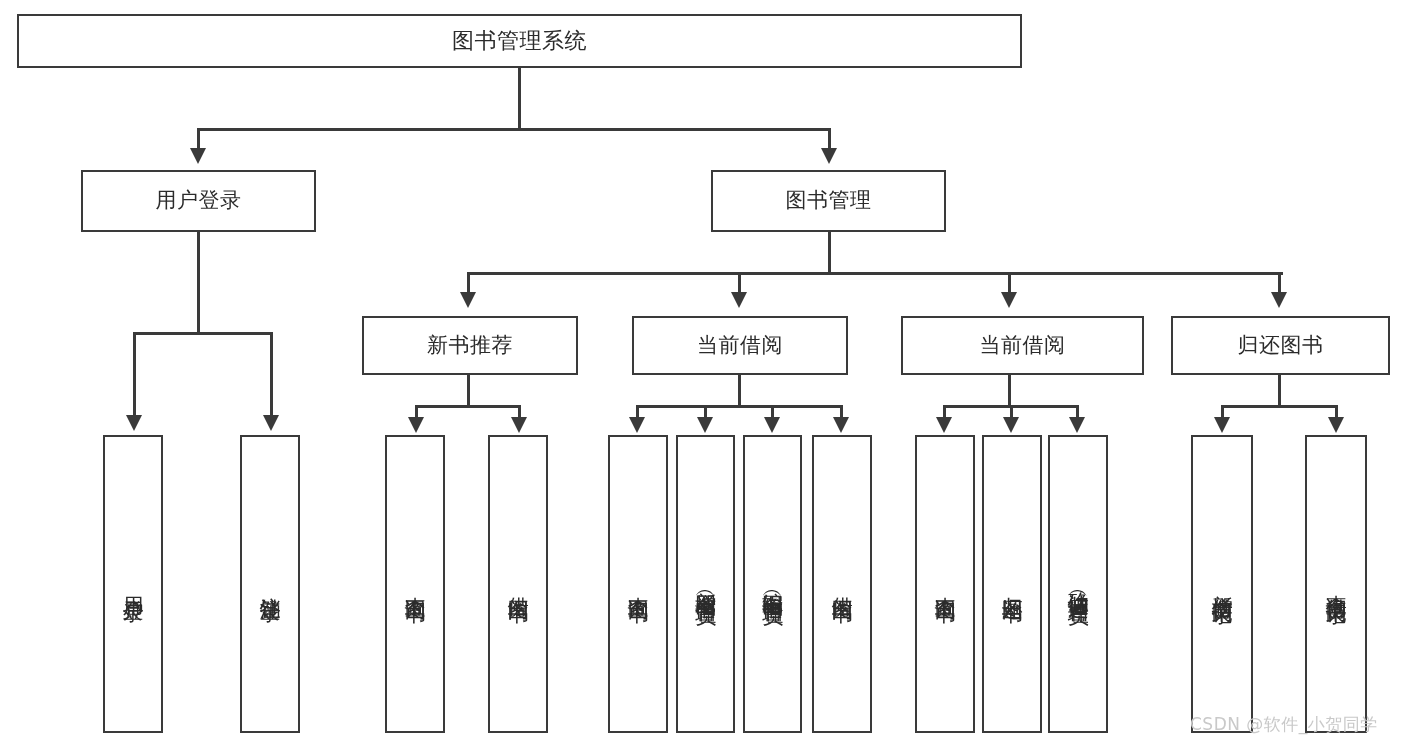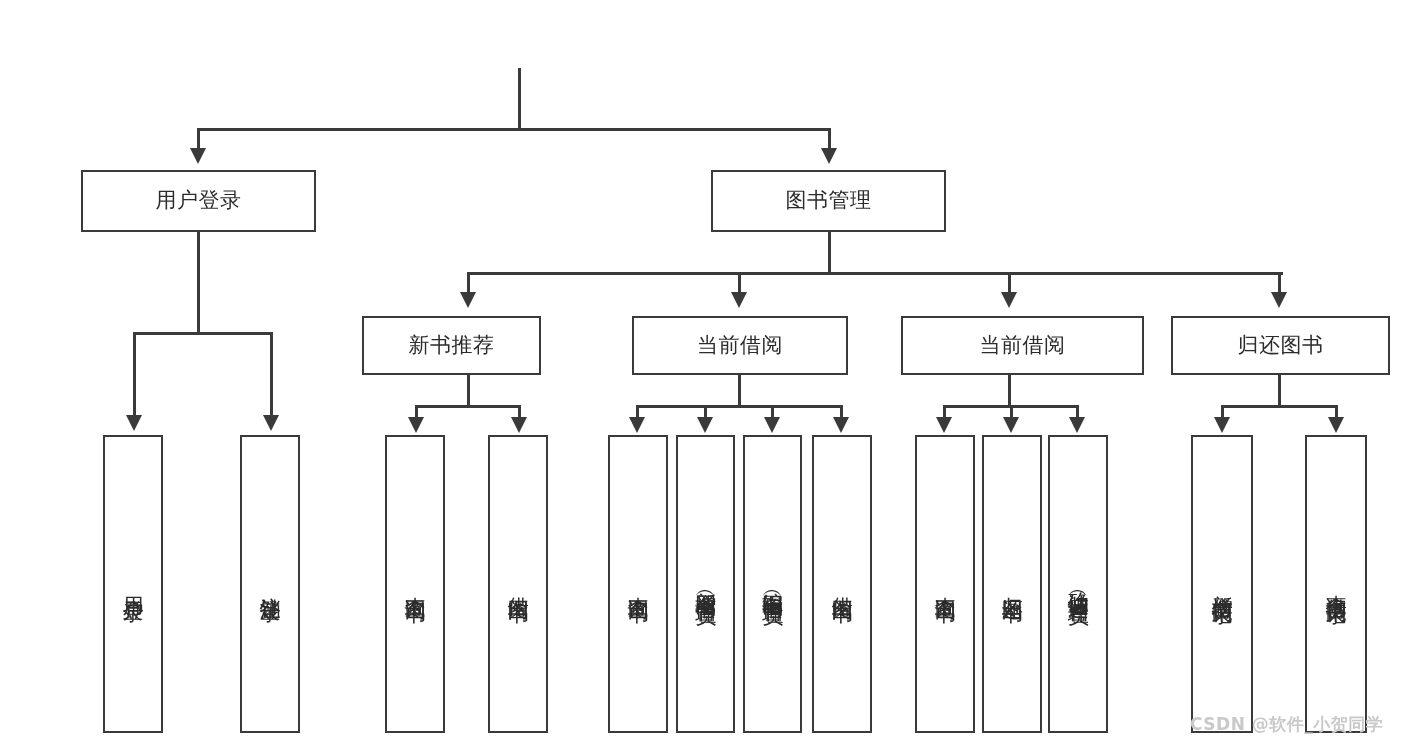--- a/index.html
+++ b/index.html
@@ -63,28 +63,30 @@
     border-right: 8px solid transparent;
     border-top: 16px solid #3a3a3a;
   }
   .watermark {
     position: absolute;
     color: #c9c9c9;
     font-size: 17px;
     letter-spacing: 0.5px;
     white-space: nowrap;
     user-select: none;
-    font-weight: bold;
   }
 </style>
 </head>
 <body>
 
 <div id="canvas">
 
+  <div class="node horiz root" style="left:17px; top:14px; width:1005px; height:54px;">
+    <span class="label">图书管理系统</span>
+  </div>
 
   <div class="conn v" style="left:518px; top:68px; height:62px;"></div>
 
   <div class="conn h" style="left:197px; top:128px; width:633px;"></div>
 
   <div class="conn v" style="left:197px; top:128px; height:22px;"></div>
   <div class="arrow" style="left:190px; top:148px;"></div>
   <div class="conn v" style="left:828px; top:128px; height:22px;"></div>
   <div class="arrow" style="left:821px; top:148px;"></div>
 
@@ -106,21 +108,21 @@
   <div class="conn h" style="left:467px; top:272px; width:816px;"></div>
   <div class="conn v" style="left:467px; top:272px; height:22px;"></div>
   <div class="arrow" style="left:460px; top:292px;"></div>
   <div class="conn v" style="left:738px; top:272px; height:22px;"></div>
   <div class="arrow" style="left:731px; top:292px;"></div>
   <div class="conn v" style="left:1008px; top:272px; height:22px;"></div>
   <div class="arrow" style="left:1001px; top:292px;"></div>
   <div class="conn v" style="left:1278px; top:272px; height:22px;"></div>
   <div class="arrow" style="left:1271px; top:292px;"></div>
 
-  <div class="node horiz" style="left:362px; top:316px; width:179px; height:59px;">
+  <div class="node horiz" style="left:362px; top:316px; width:216px; height:59px;">
     <span class="label">新书推荐</span>
   </div>
   <div class="node horiz" style="left:632px; top:316px; width:216px; height:59px;">
     <span class="label">当前借阅</span>
   </div>
   <div class="node horiz" style="left:901px; top:316px; width:243px; height:59px;">
     <span class="label">当前借阅</span>
   </div>
   <div class="node horiz" style="left:1171px; top:316px; width:219px; height:59px;">
     <span class="label">归还图书</span>

